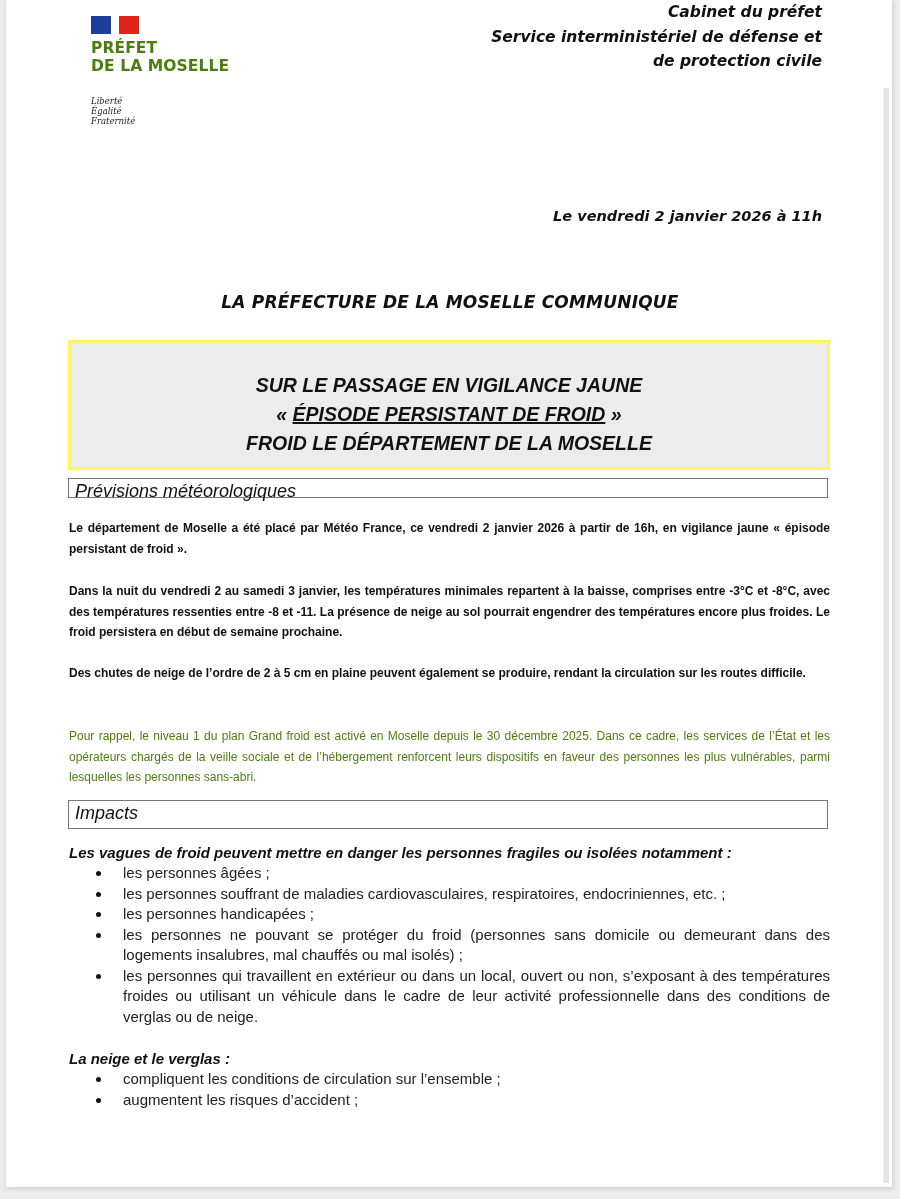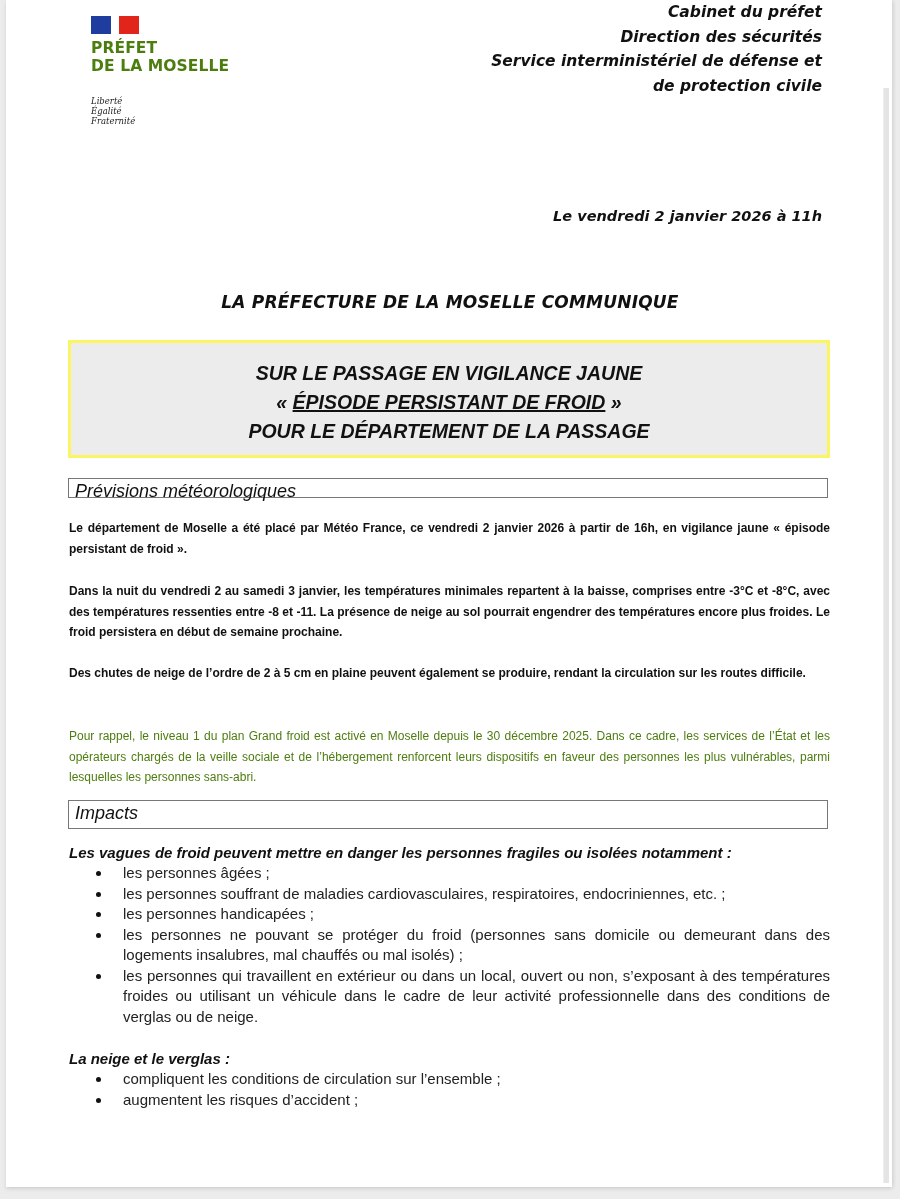--- a/index.html
+++ b/index.html
@@ -42,21 +42,21 @@
   }
   .communique {
     position:absolute; left:0; width:900px; top:292px; text-align:center;
     font-style:italic; font-weight:bold; font-size:17px; letter-spacing:0.2px;
   }
   .vigilance-box {
     position:absolute; left:68px; top:340px; width:756px; height:112px;
     background:#ececec; border:3px solid #fbf562;
     text-align:center;
     font-family:"Liberation Sans", sans-serif; font-style:italic; font-weight:bold;
-    font-size:19.5px; line-height:29px; padding-top:16px; box-sizing:content-box;
+    font-size:19.5px; line-height:29px; padding-top:28px; box-sizing:content-box;
     height:96px;
   }
   .vigilance-box u { text-decoration:underline; text-decoration-thickness:2px; }
   .section-head {
     position:absolute; left:68px; width:760px; height:20px;
     border:1px solid #777; box-sizing:border-box;
     font-family:"Liberation Sans", sans-serif; font-style:italic;
     font-size:18px; line-height:24px; padding-left:6px;
   }
   .para {
@@ -97,37 +97,36 @@
     </div>
     <div class="motto">
       <div>Liberté</div>
       <div>Égalité</div>
       <div>Fraternité</div>
     </div>
   </div>
 
   <div class="services">
     <div>Cabinet du préfet</div>
-    <div>Direction des sécurités</div>
     <div>Service interministériel de défense et</div>
     <div>de protection civile</div>
   </div>
 
   <div class="date">Le vendredi 2 janvier 2026 à 11h</div>
 
 </div>
 
 <div class="scrolltrack"></div>
 
 <div class="communique">LA PRÉFECTURE DE LA MOSELLE COMMUNIQUE</div>
 
 <div class="vigilance-box">
   <div>SUR LE PASSAGE EN VIGILANCE JAUNE</div>
   <div><span>« </span><u>ÉPISODE PERSISTANT DE FROID</u><span> »</span></div>
-  <div>POUR LE DÉPARTEMENT DE LA PASSAGE</div>
+  <div>FROID LE DÉPARTEMENT DE LA MOSELLE</div>
 </div>
 
 <div class="section-head" style="top:478px;">Prévisions météorologiques</div>
 
 <div class="para bold" style="top:518px;">Le département de Moselle a été placé par Météo France, ce vendredi 2 janvier 2026 à partir de 16h, en vigilance jaune « épisode persistant de froid ».</div>
 <div class="para bold" style="top:581px;">Dans la nuit du vendredi 2 au samedi 3 janvier, les températures minimales repartent à la baisse, comprises entre -3°C et -8°C, avec des températures ressenties entre -8 et -11. La présence de neige au sol pourrait engendrer des températures encore plus froides. Le froid persistera en début de semaine prochaine.</div>
 <div class="para bold" style="top:663px;">Des chutes de neige de l’ordre de 2 à 5 cm en plaine peuvent également se produire, rendant la circulation sur les routes difficile.</div>
 <div class="para normal-weight" style="top:726px;">Pour rappel, le niveau 1 du plan Grand froid est activé en Moselle depuis le 30 décembre 2025. Dans ce cadre, les services de l’État et les opérateurs chargés de la veille sociale et de l’hébergement renforcent leurs dispositifs en faveur des personnes les plus vulnérables, parmi lesquelles les personnes sans-abri.</div>
 
 <div class="section-head" style="top:800px; height:29px;">Impacts</div>

